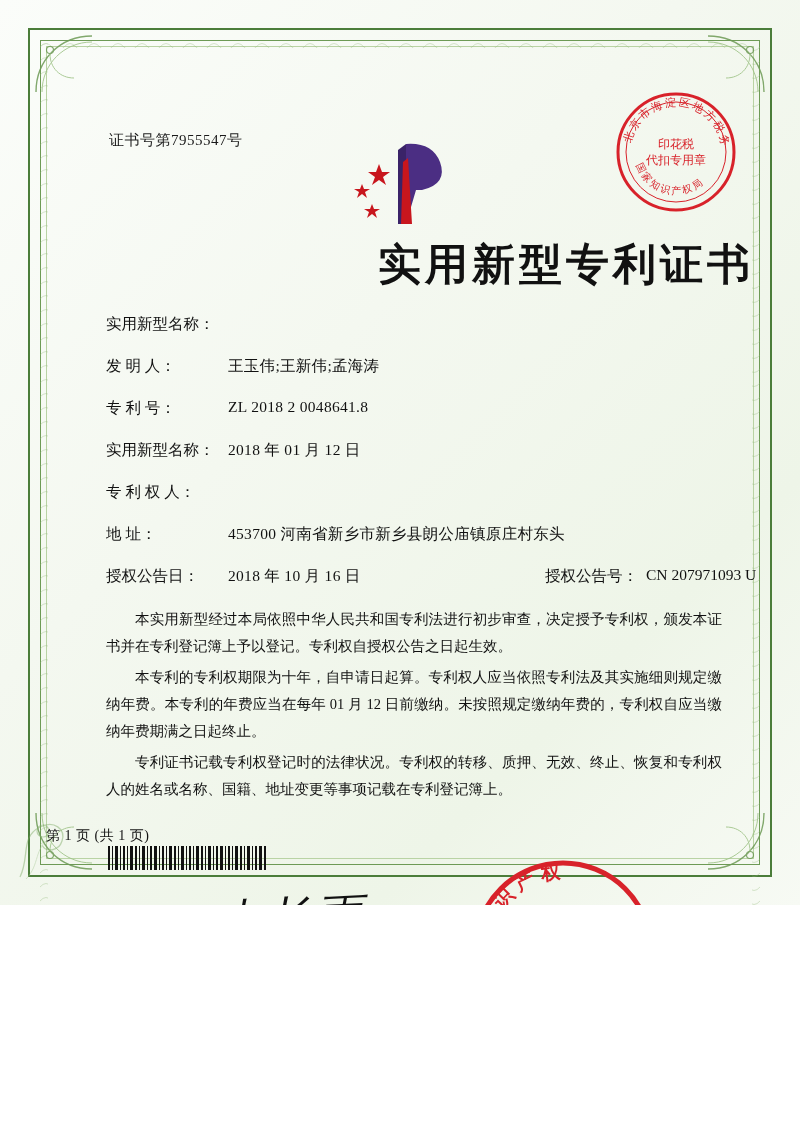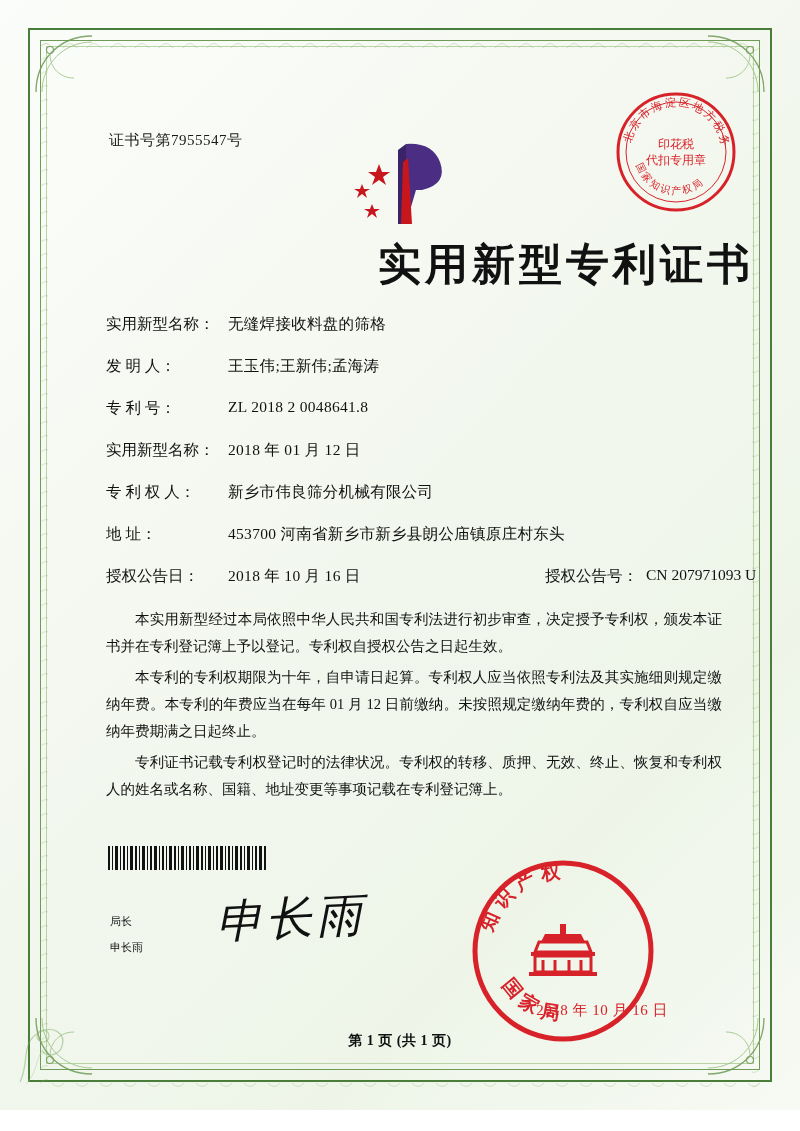--- a/index.html
+++ b/index.html
@@ -6,21 +6,21 @@
     margin: 0;
     padding: 0;
     background: #ffffff;
   }
   body {
     font-family: "Liberation Serif", "DejaVu Serif", serif;
   }
   #page {
     position: relative;
     width: 800px;
-    height: 1110px;
+    height: 905px;
     background: linear-gradient(135deg, #fbfdfa 0%, #f4f8f0 40%, #eef5e8 75%, #f7faf4 100%);
     overflow: hidden;
   }
   
   .border-outer {
     position: absolute;
     left: 28px; top: 28px; right: 28px; bottom: 28px;
     border: 2px solid #4b7d3a;
     box-sizing: border-box;
   }
@@ -196,25 +196,24 @@
     color: #d8222a;
     letter-spacing: .5px;
     white-space: nowrap;
   }
 
   
   .footer {
     position: absolute;
     left: 0; right: 0;
     bottom: 14px;
-    text-align: center;
+    text-align: left;
     font-size: 14px;
     color: #111;
     letter-spacing: .5px;
-    font-weight: bold;
   }
 
   
   .flourish {
     position: absolute;
     left: 10px;
     bottom: 18px;
     width: 80px;
     height: 80px;
     opacity: .45;
@@ -315,37 +314,35 @@
         <text x="64" y="60" font-size="12" fill="#d8222a" text-anchor="middle" font-family="'DejaVu Serif',serif">印花税</text>
         <text x="64" y="76" font-size="12" fill="#d8222a" text-anchor="middle" font-family="'DejaVu Serif',serif">代扣专用章</text>
       </svg>
     </div>
 
     <div class="title">实用新型专利证书</div>
 
     <div class="fields">
       <div class="field-row">
         <span class="field-label">实用新型名称：</span>
-        <span class="field-value">无缝焊接收料盘的筛格</span>
       </div>
       <div class="field-row">
         <span class="field-label">发  明  人：</span>
         <span class="field-value">王玉伟;王新伟;孟海涛</span>
       </div>
       <div class="field-row">
         <span class="field-label">专  利  号：</span>
         <span class="field-value">ZL 2018 2 0048641.8</span>
       </div>
       <div class="field-row">
         <span class="field-label">实用新型名称：</span>
         <span class="field-value">2018 年 01 月 12 日</span>
       </div>
       <div class="field-row">
         <span class="field-label">专 利 权 人：</span>
-        <span class="field-value">新乡市伟良筛分机械有限公司</span>
       </div>
       <div class="field-row">
         <span class="field-label">地        址：</span>
         <span class="field-value">453700 河南省新乡市新乡县朗公庙镇原庄村东头</span>
       </div>
       <div class="field-row two">
         <span class="field-label">授权公告日：</span>
         <span class="field-value">2018 年 10 月 16 日</span>
         <span class="field-extra-label">授权公告号：</span>
         <span class="field-extra-value">CN 207971093 U</span>

